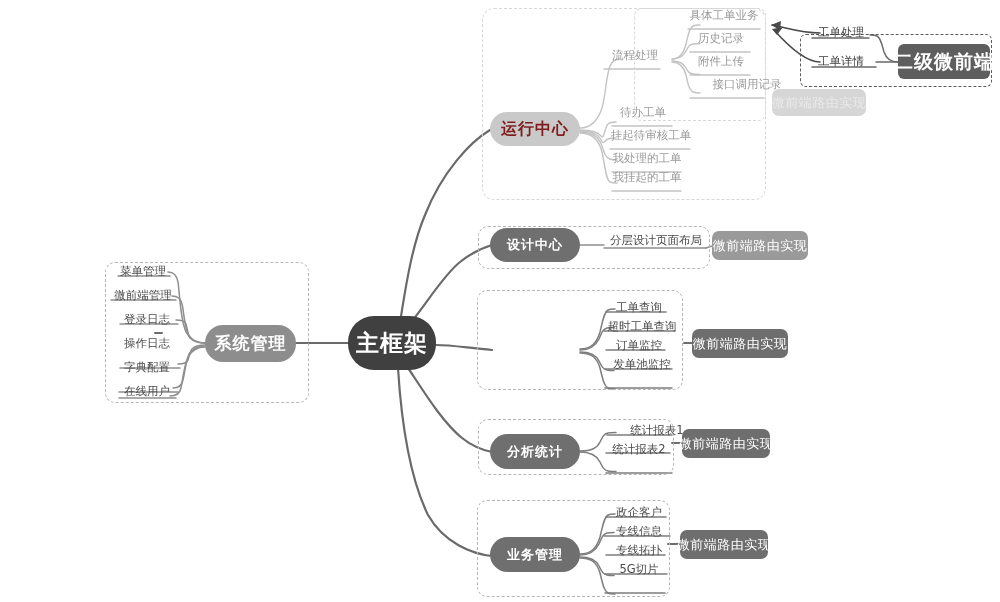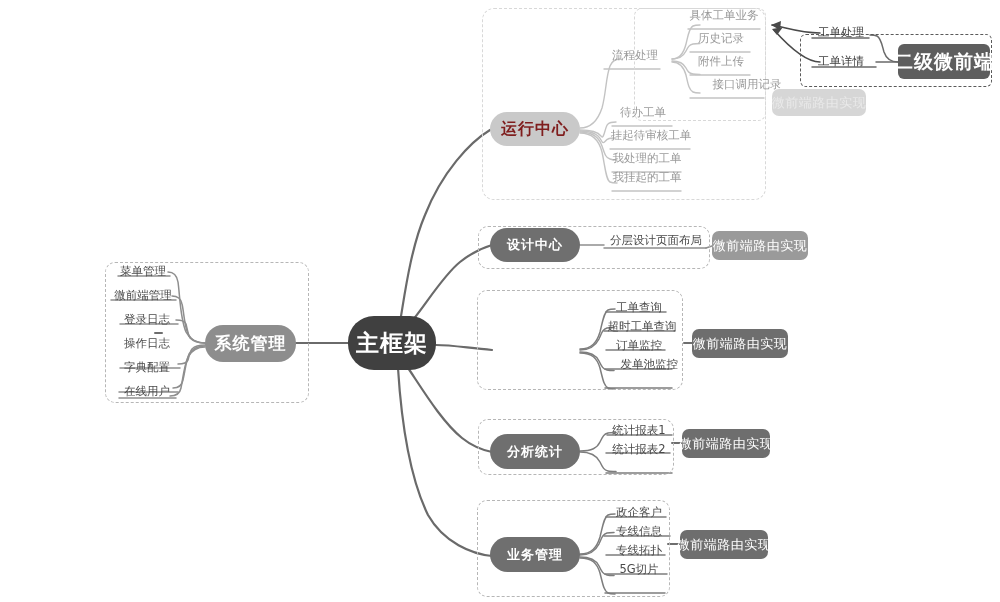--- a/index.html
+++ b/index.html
@@ -274,25 +274,25 @@
 
   <div class="badge badge-micro2" style="left:898px; top:44px; width:92px; height:35px;">二级微前端</div>
 
   <div class="pill pill-l1" style="left:490px; top:228px; width:90px; height:34px;">设计中心</div>
   <div class="leaf" style="left:608px; top:233px; width:96px;">分层设计页面布局</div>
   <div class="badge badge-mid" style="left:712px; top:231px; width:96px; height:29px;">微前端路由实现</div>
 
   <div class="leaf" style="left:608px; top:300px; width:62px;">工单查询</div>
   <div class="leaf" style="left:604px; top:319px; width:76px;">超时工单查询</div>
   <div class="leaf" style="left:608px; top:338px; width:62px;">订单监控</div>
-  <div class="leaf" style="left:606px; top:357px; width:72px;text-align:right;">发单池监控</div>
+  <div class="leaf" style="left:606px; top:357px; width:72px;">发单池监控</div>
   <div class="badge badge-dark" style="left:692px; top:329px; width:96px; height:29px;">微前端路由实现</div>
 
   <div class="pill pill-l1" style="left:490px; top:434px; width:90px; height:35px;">分析统计</div>
-  <div class="leaf" style="left:606px; top:423px; width:66px;">统计报表1</div>
+  <div class="leaf" style="left:624px; top:423px; width:66px;">统计报表1</div>
   <div class="leaf" style="left:606px; top:442px; width:66px;">统计报表2</div>
   <div class="badge badge-dark" style="left:682px; top:429px; width:88px; height:29px;">微前端路由实现</div>
 
   <div class="pill pill-l1" style="left:490px; top:537px; width:90px; height:35px;">业务管理</div>
   <div class="leaf" style="left:608px; top:505px; width:62px;">政企客户</div>
   <div class="leaf" style="left:606px; top:524px; width:66px;">专线信息</div>
   <div class="leaf" style="left:606px; top:543px; width:66px;">专线拓扑</div>
   <div class="leaf" style="left:608px; top:562px; width:62px;">5G切片</div>
   <div class="badge badge-dark" style="left:680px; top:530px; width:88px; height:29px;">微前端路由实现</div>
 

